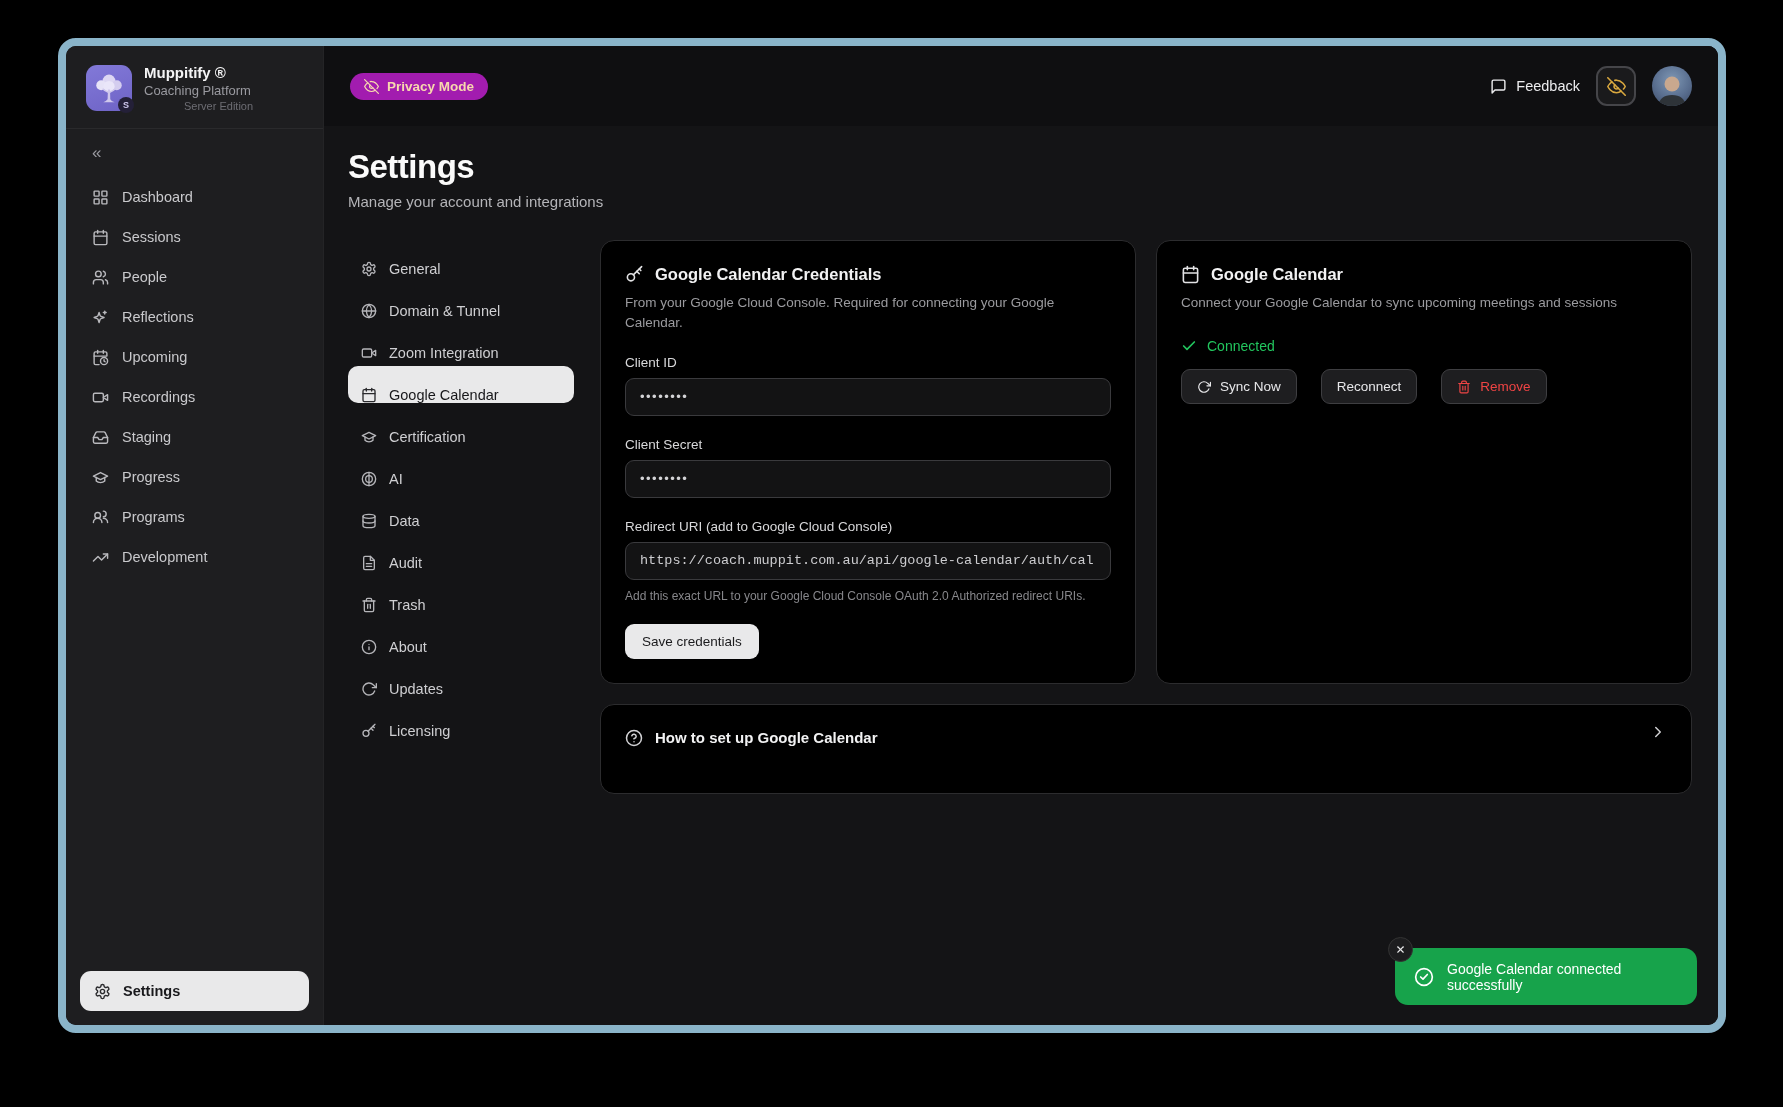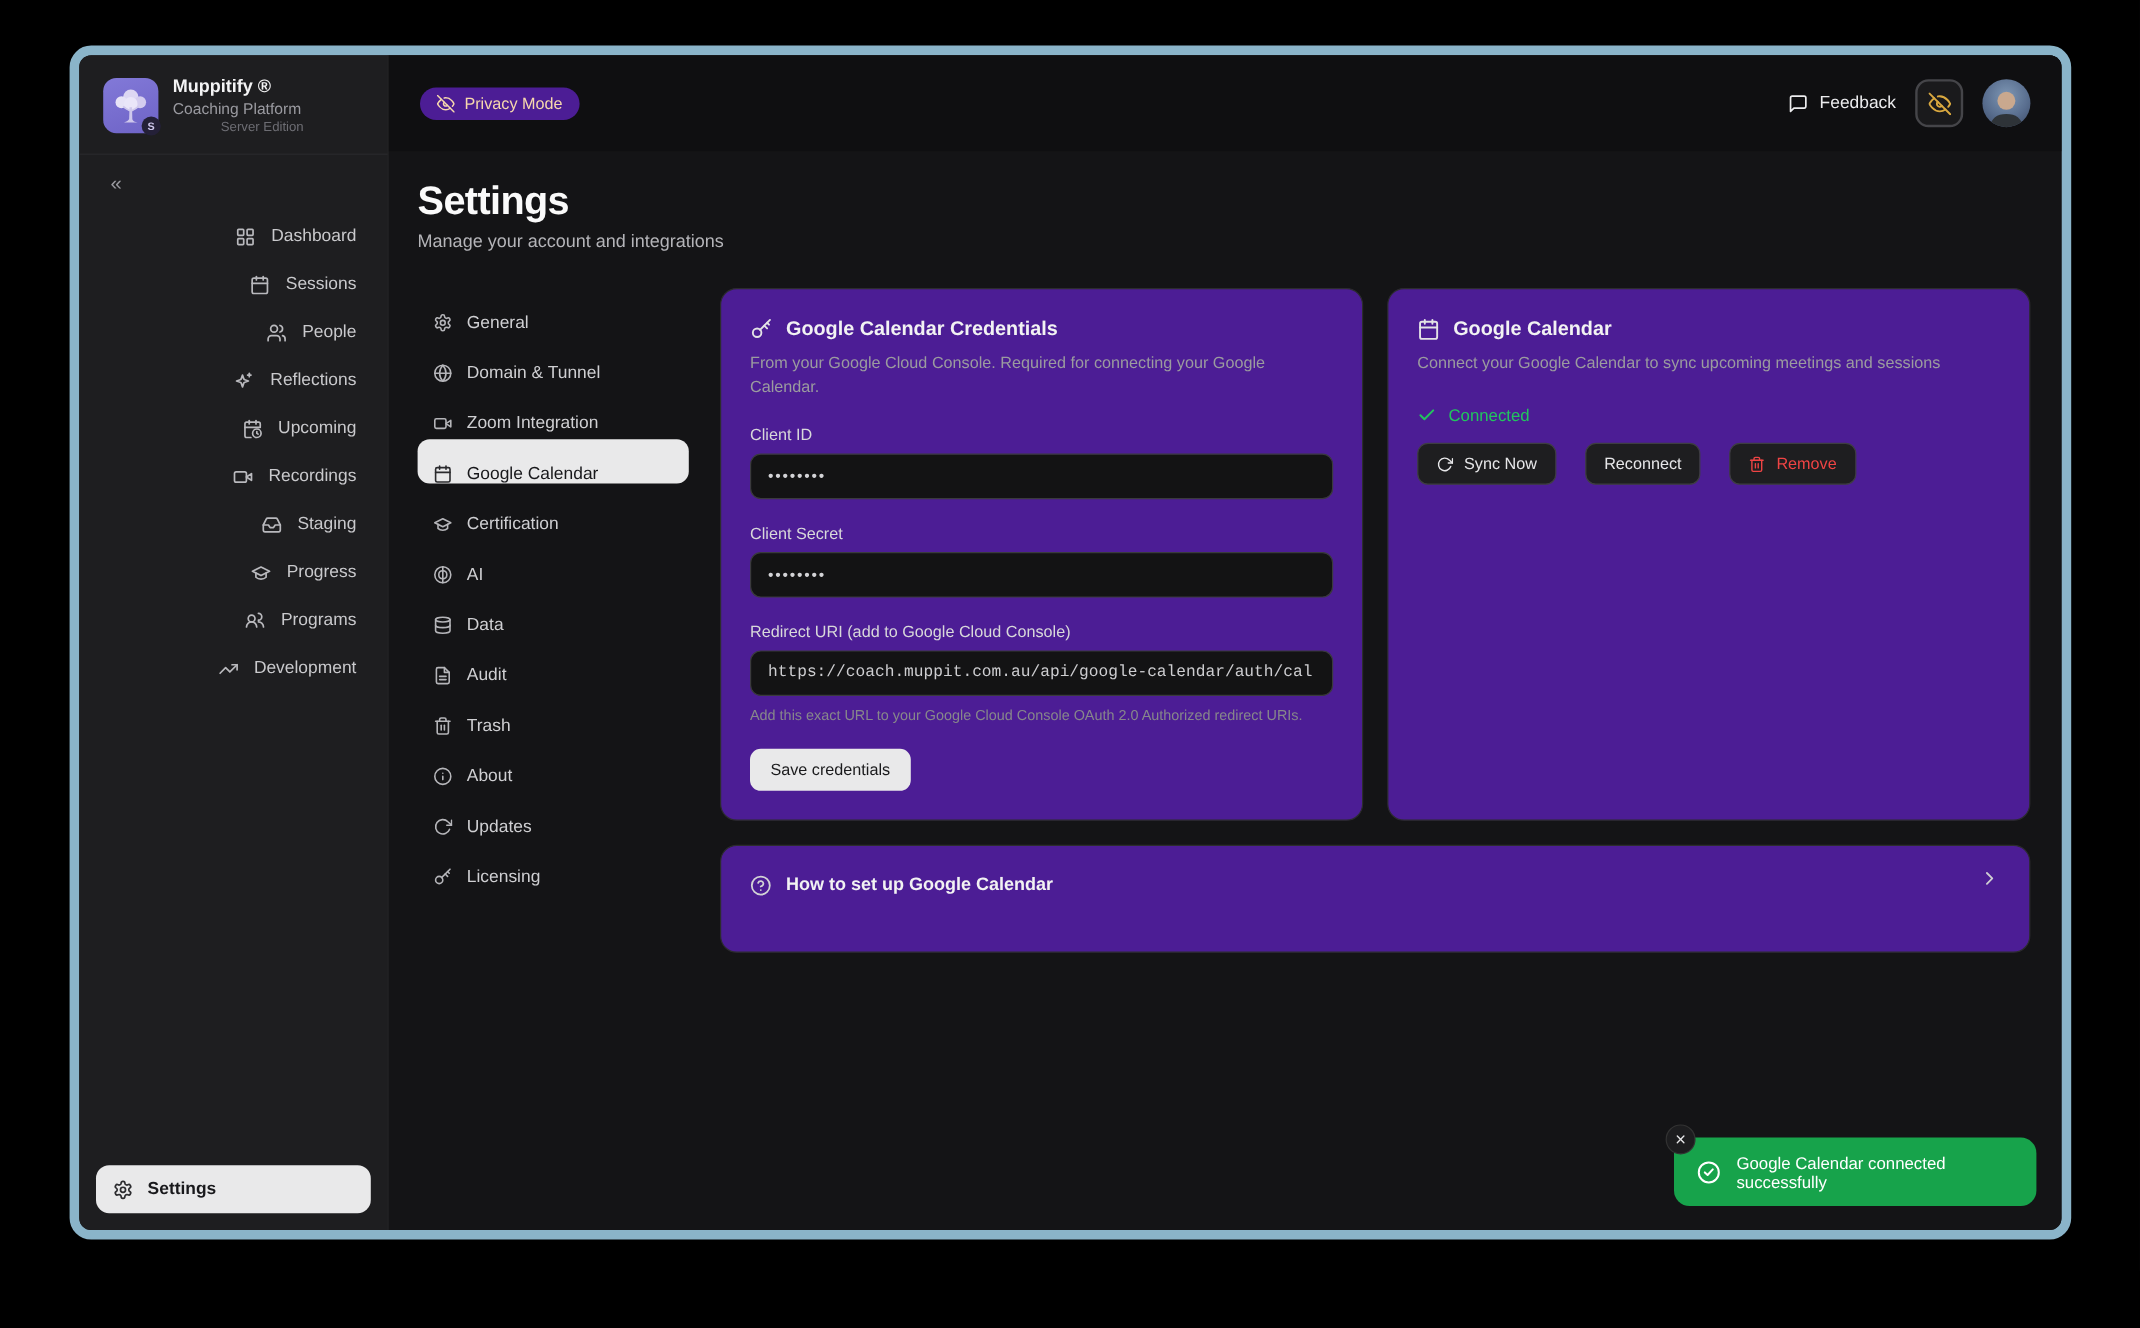--- a/index.html
+++ b/index.html
@@ -14,49 +14,49 @@
   
   .sidebar { width:258px; flex:0 0 258px; background:#1e1e20; display:flex; flex-direction:column; border-right:1px solid #242426; }
   .brand { display:flex; align-items:center; gap:12px; padding:18px 20px 16px 20px; border-bottom:1px solid #2a2a2c; }
   .logo { position:relative; width:46px; height:46px; border-radius:11px; background:linear-gradient(160deg,#8279d8,#6e63c6); flex:0 0 46px; display:flex; align-items:center; justify-content:center; }
   .logo-badge { position:absolute; right:-2px; bottom:-2px; width:16px; height:16px; border-radius:50%; background:#242038; color:#cfc8ee; font-size:9px; font-weight:bold; display:flex; align-items:center; justify-content:center; }
   .brand-text .name { color:#f4f4f5; font-size:15px; font-weight:bold; }
   .brand-text .sub { color:#9a9aa0; font-size:13px; margin-top:2px; }
   .brand-text .edition { color:#6d6d73; font-size:11px; margin-top:2px;margin-left:40px; }
   .collapse { color:#9a9aa0; font-size:17px; padding:14px 0 6px 26px; cursor:pointer; }
   .nav { padding:8px 14px; display:flex; flex-direction:column; }
-  .nav-item { display:flex; align-items:center; gap:13px; height:40px; padding:0 12px; border-radius:10px; color:#c9c9cc; font-size:14.5px; cursor:pointer;justify-content:flex-end; }
+  .nav-item { display:flex; align-items:center; gap:13px; height:40px; padding:0 12px; border-radius:10px; color:#c9c9cc; font-size:14.5px; cursor:pointer; }
   .nav-item .ic { display:flex; color:#b9b9bd; }
   .sidebar-spacer { flex:1; }
   .settings-btn { margin:14px; height:40px; border-radius:11px; background:#e9e9ea; color:#19191c; display:flex; align-items:center; gap:12px; padding:0 14px; font-size:14.5px; font-weight:600; cursor:pointer; }
   .settings-btn .ic { color:#2c2c2f; display:flex; }
 
   
   .main { flex:1; display:flex; flex-direction:column; background:#141416; min-width:0; }
   .topbar { height:80px; flex:0 0 80px; background:#0f0f11; display:flex; align-items:center; padding:0 26px; }
-  .privacy-pill { display:flex; align-items:center; gap:8px; background:#4c1d95; color:#f7d8ad; border-radius:999px; padding:6px 14px; font-size:13.5px; cursor:pointer; }
+  .privacy-pill { display:flex; align-items:center; gap:8px; background:#a21caf; color:#f7d8ad; border-radius:999px; padding:6px 14px; font-size:13.5px; cursor:pointer;font-weight:bold; }
   .topbar-right { margin-left:auto; display:flex; align-items:center; gap:16px; }
   .feedback { display:flex; align-items:center; gap:9px; color:#ececee; font-size:14.5px; cursor:pointer; }
   .eye-btn { width:40px; height:40px; border:2px solid #454549; border-radius:11px; display:flex; align-items:center; justify-content:center; color:#d9a83f; cursor:pointer; background:#1a1a1c; }
   .avatar { width:40px; height:40px; border-radius:50%; background:radial-gradient(circle at 50% 35%, #7e97b4 0%, #596e8f 55%, #3c4a66 100%); overflow:hidden; cursor:pointer; position:relative; }
   .avatar svg { position:absolute; left:0; top:4px; }
 
   .content { flex:1; padding:22px 26px 0 24px; overflow:hidden; }
   .page-title { color:#fafafa; font-size:33px; font-weight:bold; letter-spacing:-0.5px; }
   .page-sub { color:#b4b4b8; font-size:15px; margin-top:7px; margin-bottom:30px; }
 
   .settings-layout { display:flex; gap:26px; }
   .tabs { width:226px; flex:0 0 226px; display:flex; flex-direction:column; gap:5px; }
   .tab { display:flex; align-items:flex-end; gap:12px; height:37px; padding:0 13px; border-radius:10px; color:#cfcfd2; font-size:14.5px; cursor:pointer; }
   .tab .ic { display:flex; color:#b5b5b9; }
   .tab.active { background:#e9e9ea; color:#17171a; font-weight:500; }
   .tab.active .ic { color:#2a2a2d; }
 
   .cards { flex:1; display:grid; grid-template-columns:1fr 1fr; gap:20px; align-items:stretch; min-width:0; }
-  .card { background:#4c1d95; border:1px solid #2c2c2e; border-radius:14px; padding:24px; min-height:425px; }
+  .card { background:#000000; border:1px solid #2c2c2e; border-radius:14px; padding:24px; min-height:425px; }
   .card-header { display:flex; align-items:center; gap:11px; color:#f2f2f3; font-size:16.5px; font-weight:bold; }
   .card-header .ic { display:flex; color:#e3e3e5; }
   .card-desc { color:#9b9b9f; font-size:13.5px; line-height:1.5; margin-top:9px; }
 
   .field-label { color:#d8d8da; font-size:13.5px; margin-top:21px; margin-bottom:8px; }
   .text-input { width:100%; height:38px; background:#131314; border:1px solid #3a3a3d; border-radius:9px; padding:0 14px; color:#d3d3d6; font-size:13px; letter-spacing:1.5px; outline:none; font-family:"Liberation Sans", sans-serif; }
   .mono-input { letter-spacing:0; font-family:"Liberation Mono","DejaVu Sans Mono",monospace; font-size:13.5px; white-space:nowrap; overflow:hidden; text-overflow:clip; color:#cdcdd0; }
   .field-help { color:#87878b; font-size:12px; margin-top:9px; }
   .save-btn { margin-top:21px; background:#e9e9ea; color:#1a1a1c; border:none; border-radius:9px; padding:10px 17px; font-size:13.5px; font-weight:500; font-family:"Liberation Sans", sans-serif; cursor:pointer; }
 

